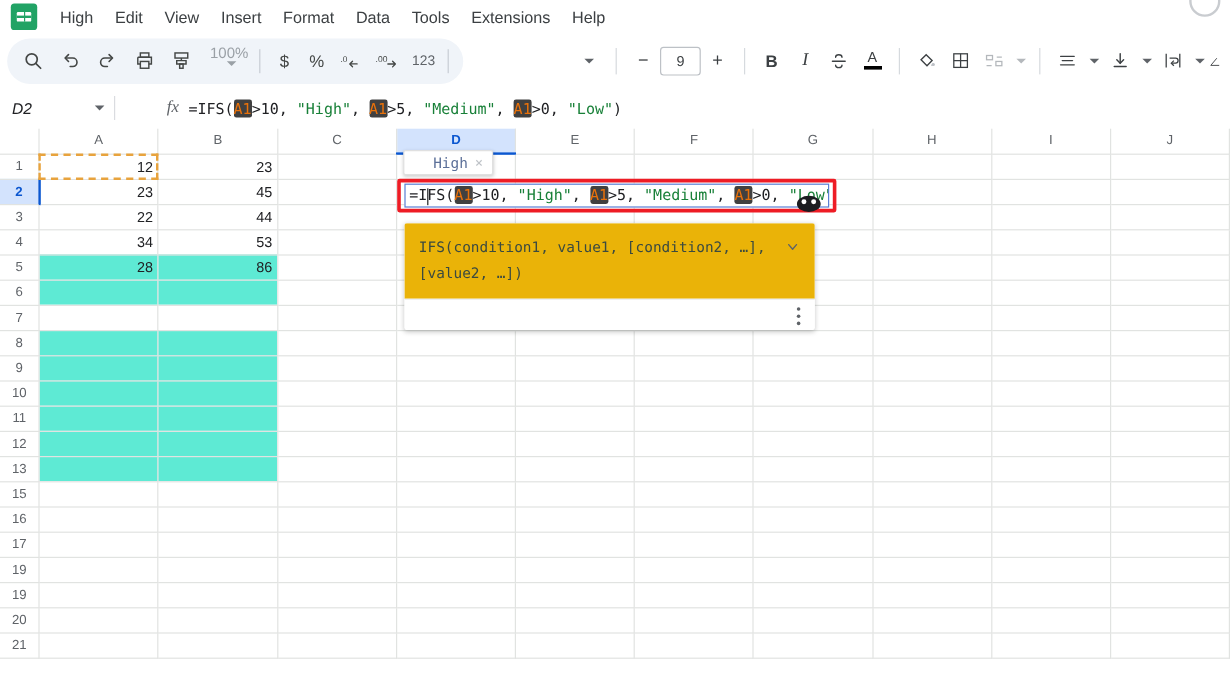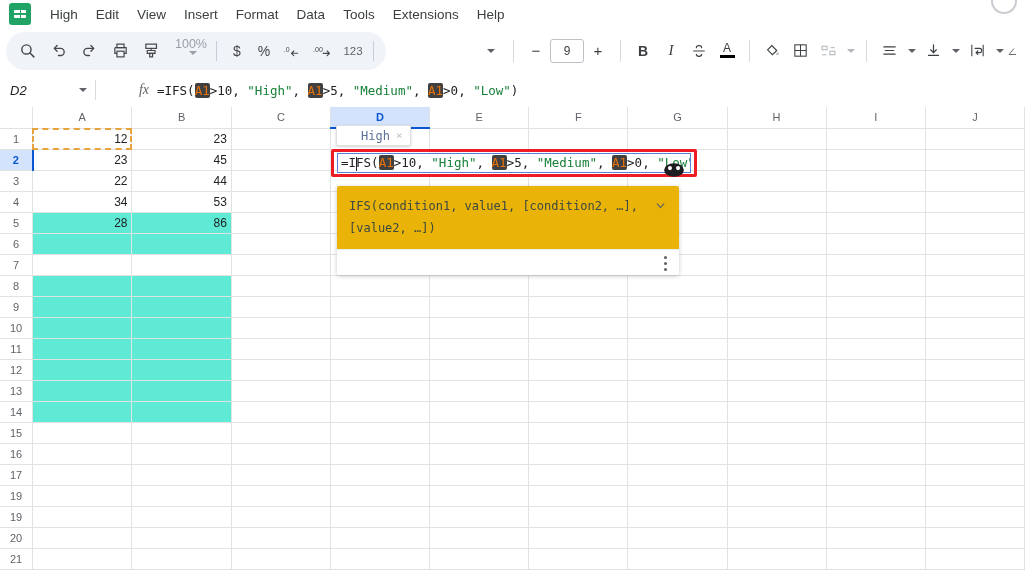--- a/index.html
+++ b/index.html
@@ -601,33 +601,20 @@
             <td class="cell"></td>
             <td class="cell"></td>
             <td class="cell"></td>
             <td class="cell"></td>
             <td class="cell"></td>
             <td class="cell"></td>
             <td class="cell"></td>
             <td class="cell"></td>
           </tr>
           <tr>
-            <td class="rowhdr">14</td>
-            <td class="cell yellow"></td>
-            <td class="cell yellow"></td>
-            <td class="cell"></td>
-            <td class="cell"></td>
-            <td class="cell"></td>
-            <td class="cell"></td>
-            <td class="cell"></td>
-            <td class="cell"></td>
-            <td class="cell"></td>
-            <td class="cell"></td>
-          </tr>
-          <tr>
             <td class="rowhdr">15</td>
             <td class="cell"></td>
             <td class="cell"></td>
             <td class="cell"></td>
             <td class="cell"></td>
             <td class="cell"></td>
             <td class="cell"></td>
             <td class="cell"></td>
             <td class="cell"></td>
             <td class="cell"></td>

